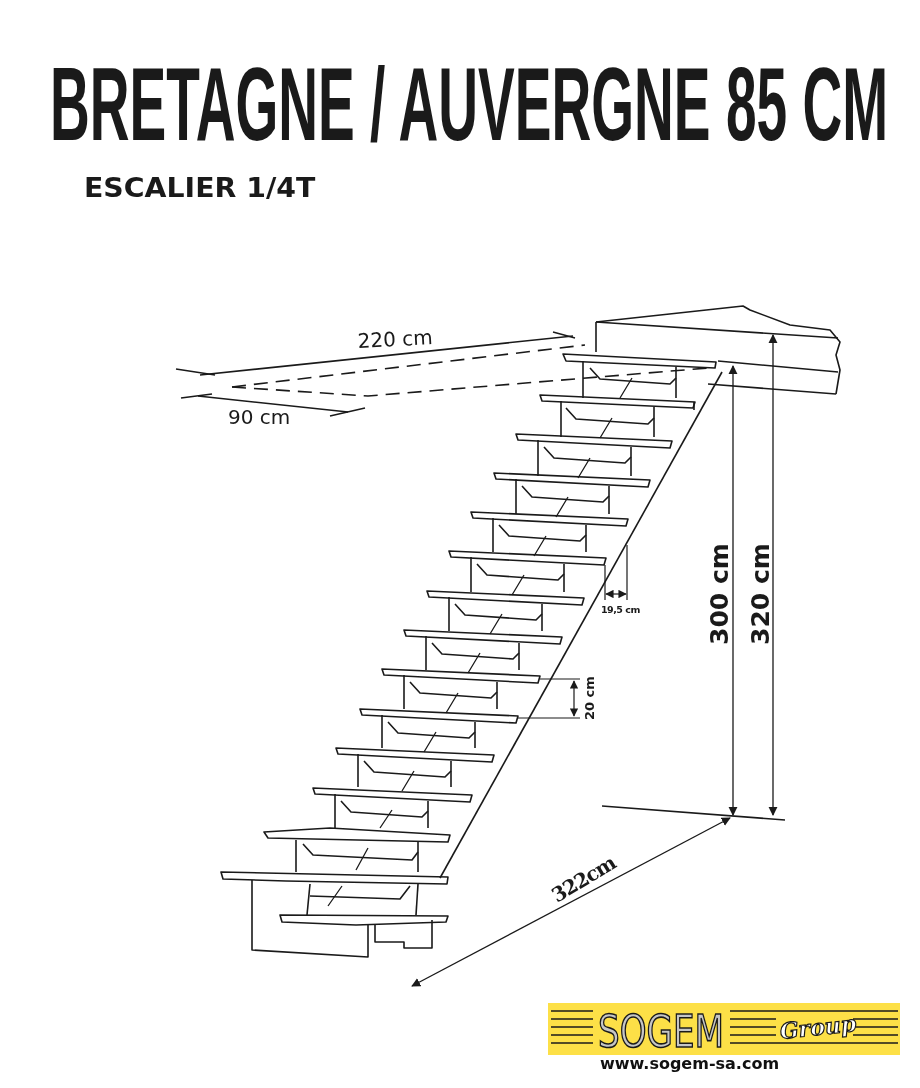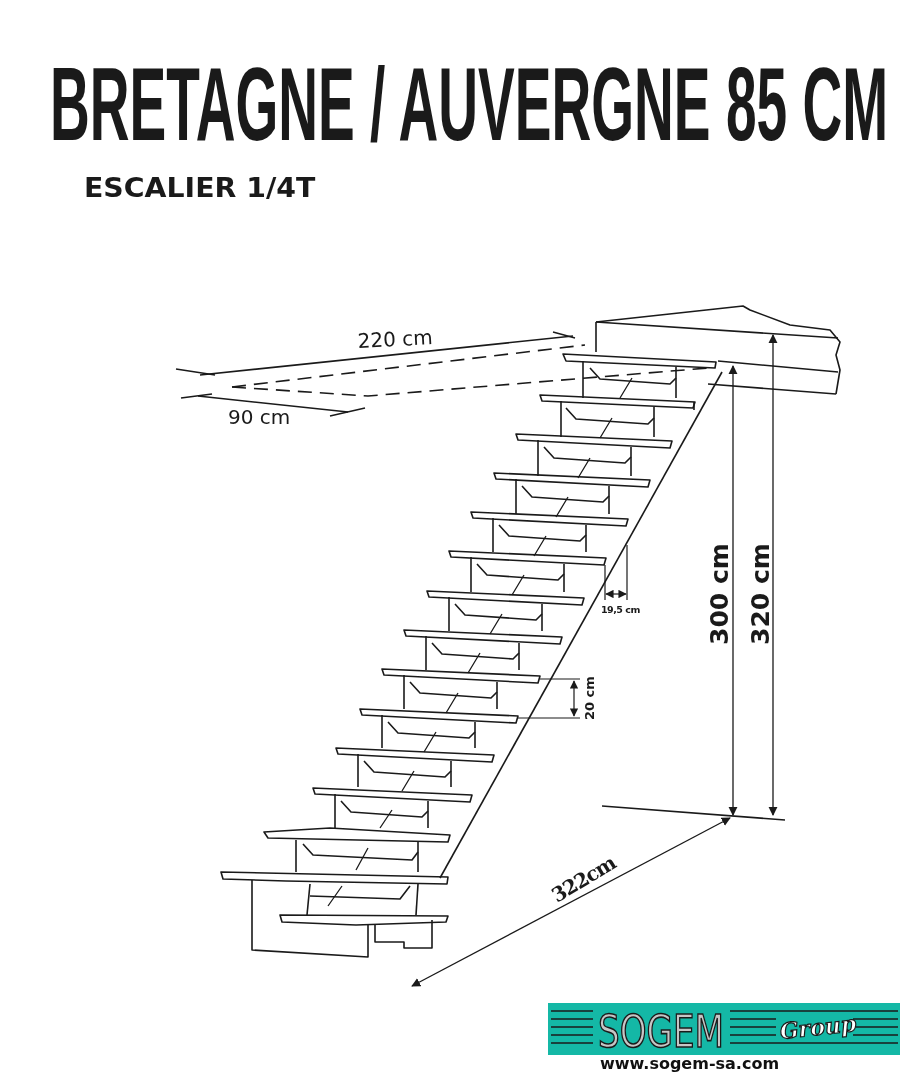--- a/index.html
+++ b/index.html
@@ -1,21 +1,21 @@
 <!DOCTYPE html>
 <html><head>
 <meta charset="utf-8">
 <style>
   html,body{margin:0;padding:0;background:#ffffff;}
   body{width:920px;height:1088px;position:relative;overflow:hidden;font-family:"Liberation Sans",sans-serif;color:#1a1a1a;}
   .title{position:absolute;left:50px;top:60px;width:840px;height:90px;}
   .title svg{width:100%;height:100%;}
   .subtitle{position:absolute;left:84px;top:172px;font-family:"DejaVu Sans",sans-serif;font-weight:bold;font-size:27px;letter-spacing:0px;transform:scaleX(1.05);transform-origin:left;}
   .drawing{position:absolute;left:0;top:0;width:920px;height:1088px;}
-  .logo{position:absolute;left:548px;top:1003px;width:352px;height:52px;background:#14b8a6;}
+  .logo{position:absolute;left:548px;top:1003px;width:352px;height:52px;background:#fde047;}
   .logo-url{position:absolute;left:600px;top:1054px;font-family:"DejaVu Sans",sans-serif;font-weight:bold;font-size:16px;color:#111;}
 </style>
 </head>
 <body>
 
 <div class="title">
   <svg viewBox="0 0 840 90" preserveAspectRatio="none">
     <text x="0" y="80" textLength="838" lengthAdjust="spacingAndGlyphs" font-family="Liberation Sans, sans-serif" font-weight="bold" font-size="104" fill="#1a1a1a">BRETAGNE / AUVERGNE 85 CM</text>
   </svg>
 </div>

